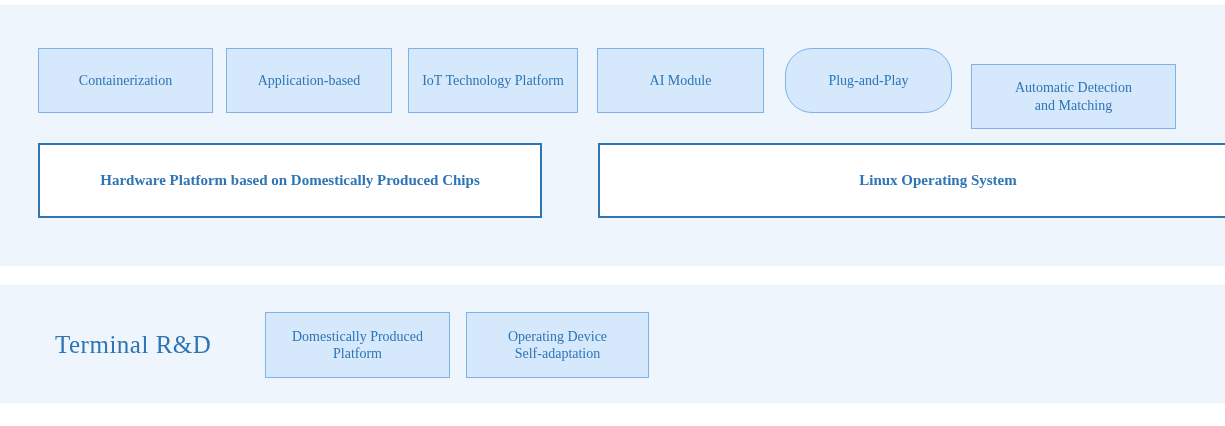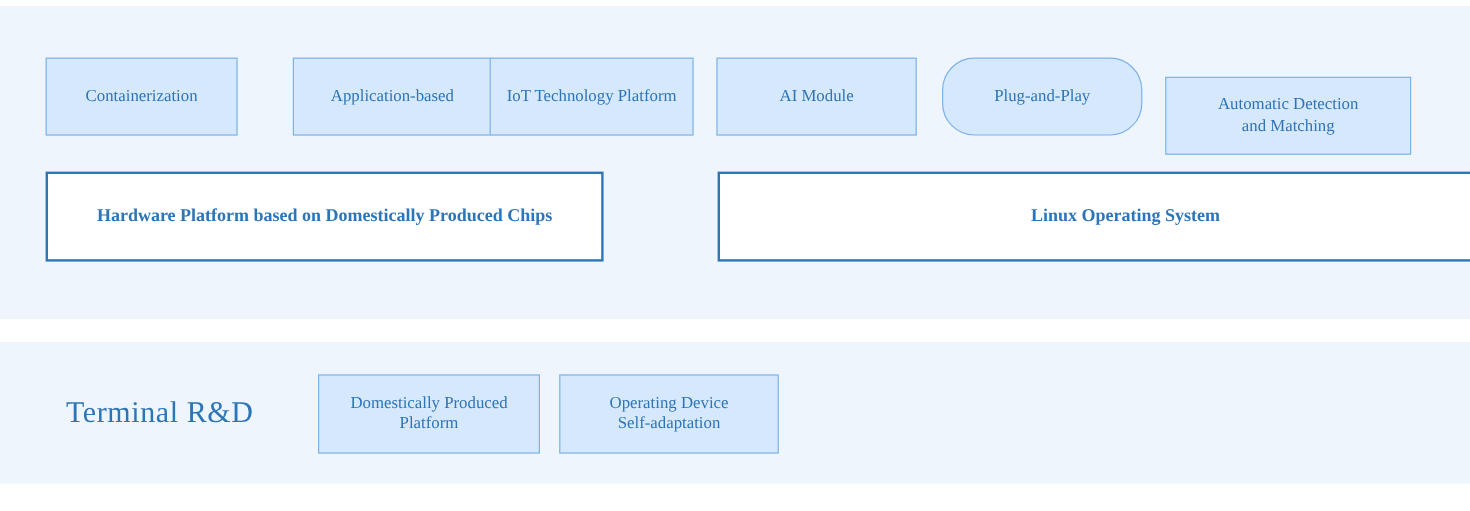--- a/index.html
+++ b/index.html
@@ -48,29 +48,29 @@
     font-size: 14px;
   }
   .outline-box {
     background: var(--outline-box-fill);
     border: 2px solid var(--outline-box-border);
     font-size: 15px;
     font-weight: bold;
   }
 
   
-  .fb-1 { left: 38px;  top: 48px; width: 160px; height: 65px; }
-  .fb-2 { left: 244px; top: 48px; width: 166px; height: 65px; }
+  .fb-1 { left: 38px;  top: 48px; width: 175px; height: 65px; }
+  .fb-2 { left: 226px; top: 48px; width: 166px; height: 65px; }
   .fb-3 { left: 408px; top: 48px; width: 170px; height: 65px; }
   .fb-4 { left: 597px; top: 48px; width: 167px; height: 65px; }
   .fb-5 { left: 785px; top: 48px; width: 167px; height: 65px; border-radius: 27px; }
   .fb-6 { left: 971px; top: 64px; width: 205px; height: 65px; }
 
   
-  .ob-1 { left: 38px;  top: 143px; width: 465px; height: 75px; }
+  .ob-1 { left: 38px;  top: 143px; width: 504px; height: 75px; }
   .ob-2 { left: 598px; top: 143px; width: 680px; height: 75px; }
 
   
   .terminal-label {
     position: absolute;
     left: 55px;
     top: 312px;
     height: 66px;
     display: flex;
     align-items: center;

